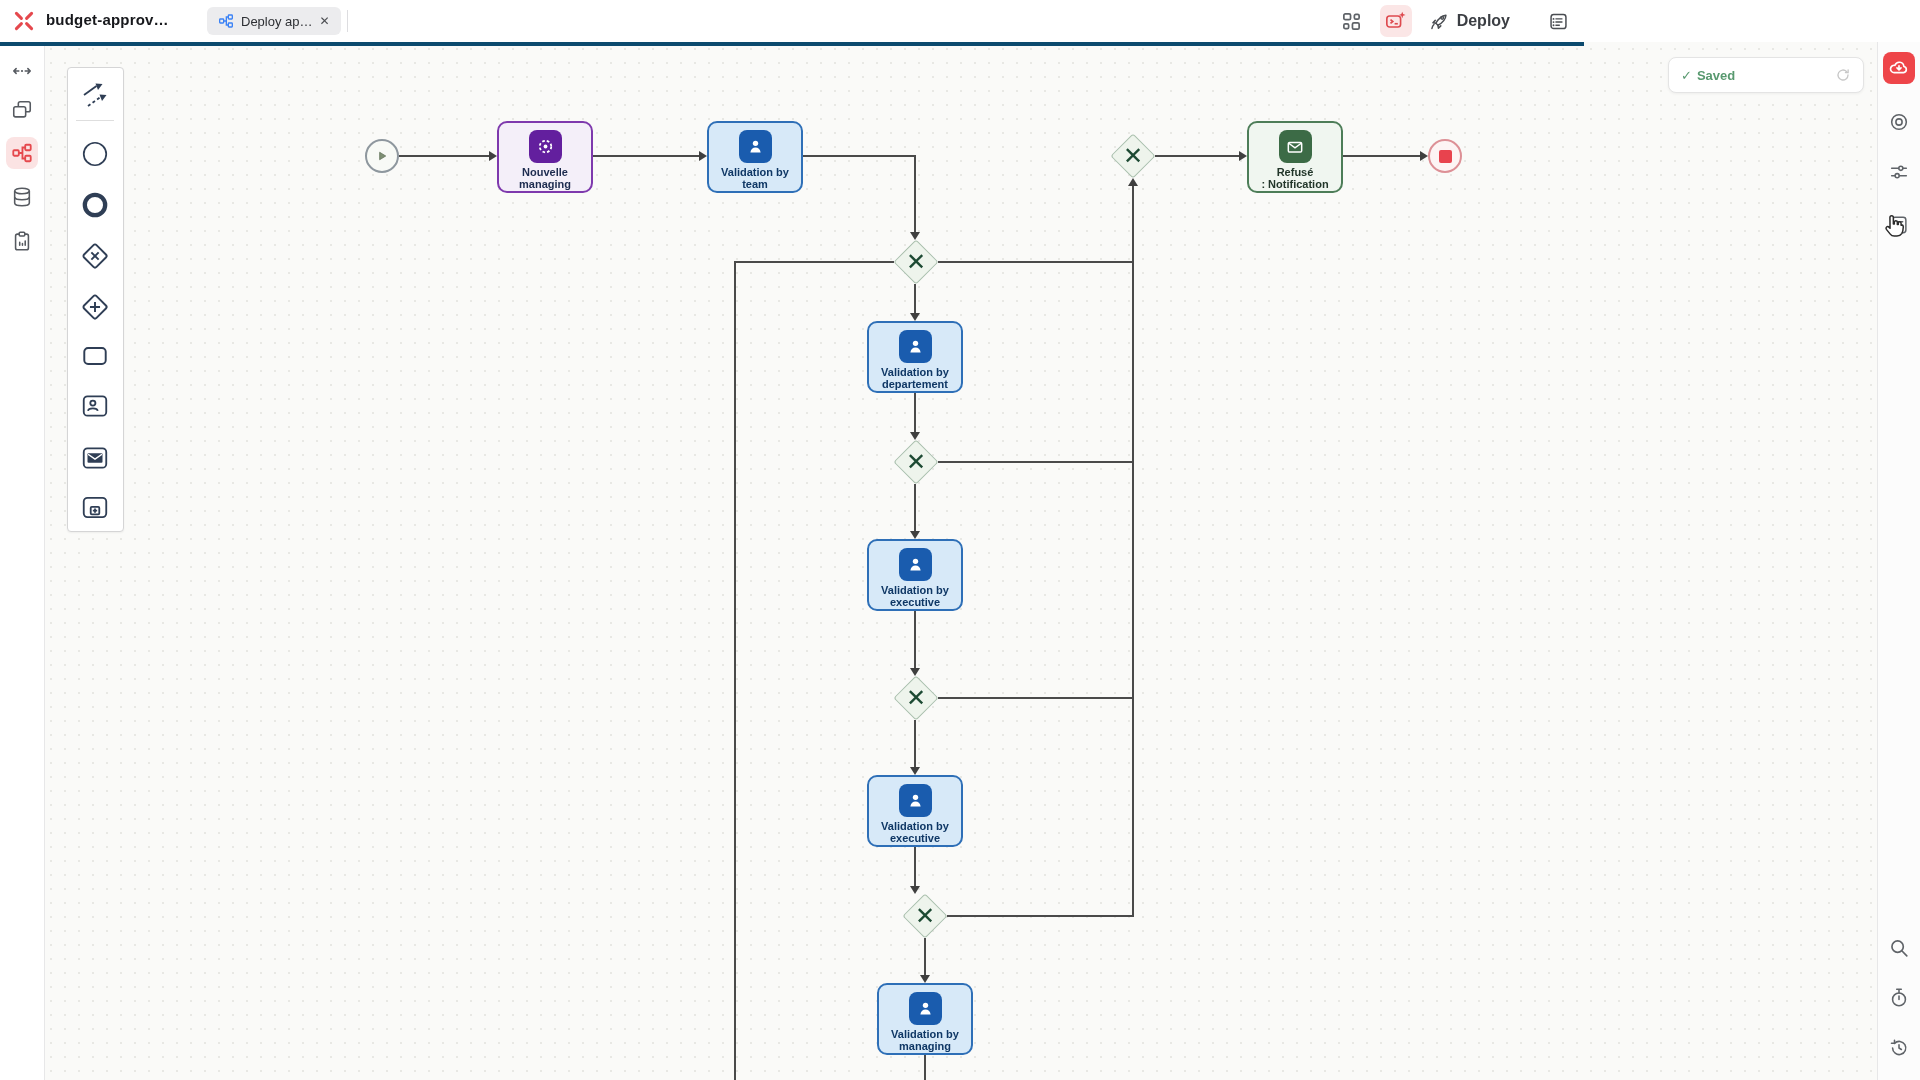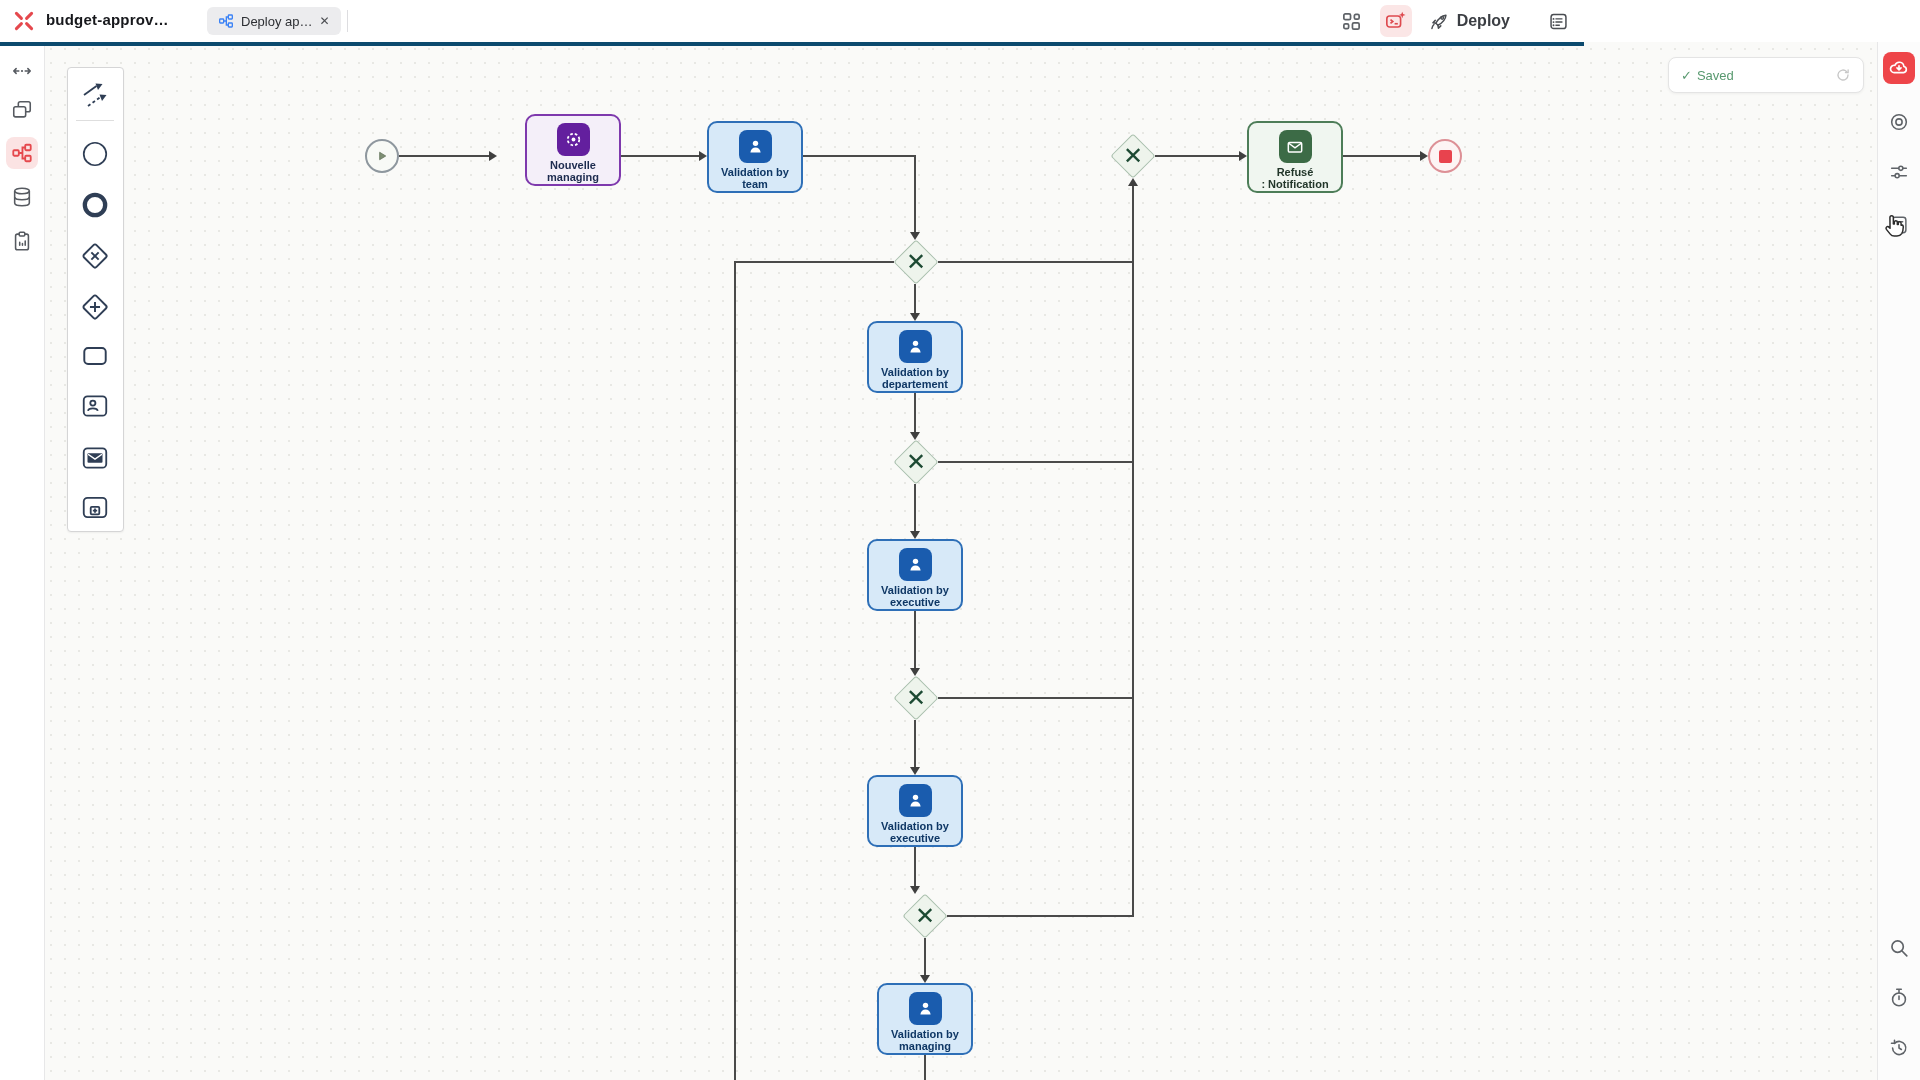--- a/index.html
+++ b/index.html
@@ -37,21 +37,21 @@
   
   .palette{position:absolute;left:23px;top:25px;width:55px;height:463px;background:#fff;
            border:1px solid #d5d5d6;border-radius:4px;box-shadow:0 1px 2px rgba(0,0,0,.05);}
   .pal-item{position:absolute;left:7px;width:40px;height:40px;display:flex;align-items:center;justify-content:center;border-radius:6px;cursor:pointer;}
   .pal-div{position:absolute;left:8px;top:52px;width:38px;height:1px;background:#dedede;}
 
   
   .toast{position:absolute;left:1624px;top:15px;width:196px;height:36px;background:#fff;border:1px solid #e4e4e4;
          border-radius:8px;display:flex;align-items:center;padding:0 12px;box-sizing:border-box;box-shadow:0 1px 3px rgba(0,0,0,.05);}
   .toast .chk{color:#58996f;font-size:13px;margin-right:5px;}
-  .toast .txt{color:#58996f;font-size:13px;flex:1;}
+  .toast .txt{color:#58996f;font-size:13px;flex:1;font-weight:bold;}
 
   
   .ln{position:absolute;background:#4a4a4a;}
   .ar{position:absolute;width:0;height:0;}
   .ar.d{border-left:5px solid transparent;border-right:5px solid transparent;border-top:8px solid #3f3f3f;}
   .ar.r{border-top:5px solid transparent;border-bottom:5px solid transparent;border-left:8px solid #3f3f3f;}
   .ar.u{border-left:5px solid transparent;border-right:5px solid transparent;border-bottom:8px solid #3f3f3f;}
 
   
   .task{position:absolute;width:96px;height:72px;border-radius:10px;display:flex;flex-direction:column;align-items:center;box-sizing:border-box;cursor:pointer;}
@@ -340,21 +340,21 @@
     <div class="ar r" style="left:1195px;top:109px;"></div>
     <div class="ln" style="left:1299px;top:113px;width:77px;height:2px;"></div>
     <div class="ar r" style="left:1376px;top:109px;"></div>
 
     <div class="event start" style="left:321px;top:97px;">
       <svg width="16" height="16" viewBox="0 0 34 34">
         <polygon points="12,9 12,25 25,17" fill="#7e8f74" stroke="#5d6e55" stroke-width="1.5" stroke-linejoin="round"></polygon>
       </svg>
     </div>
 
-    <div class="task purple" style="left:453px;top:72px;margin-left:28px;">
+    <div class="task purple" style="left:453px;top:79px;">
       <div class="tk-icon">
         <svg width="21" height="21" viewBox="0 0 24 24">
           <circle cx="12" cy="12" r="6.6" fill="none" stroke="#fff" stroke-width="2" stroke-dasharray="3 2.3"></circle>
           <circle cx="12" cy="12" r="2.2" fill="#fff"></circle>
         </svg>
       </div>
       <div class="tk-label">
         <div>Nouvelle</div>
         <div>managing</div>
       </div>

